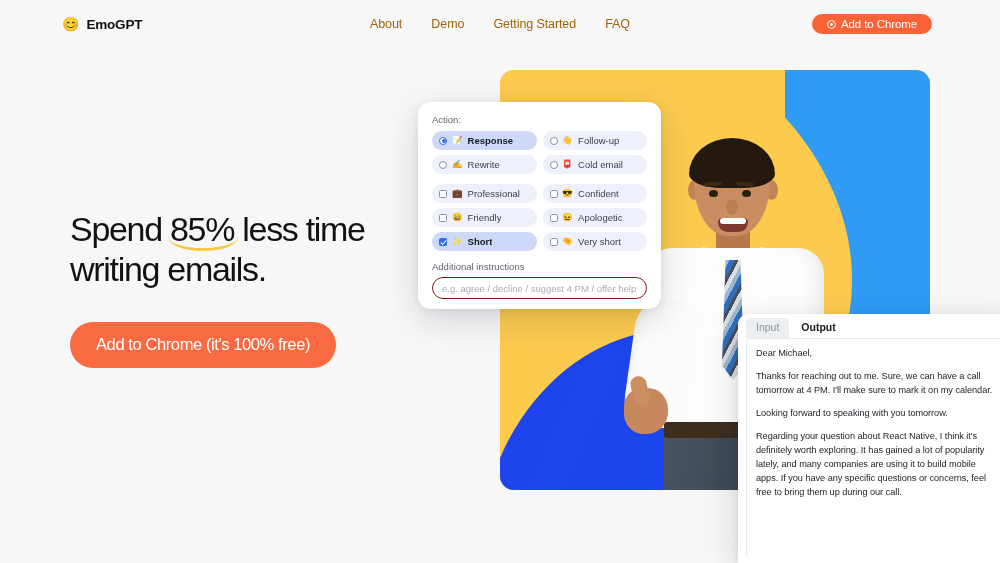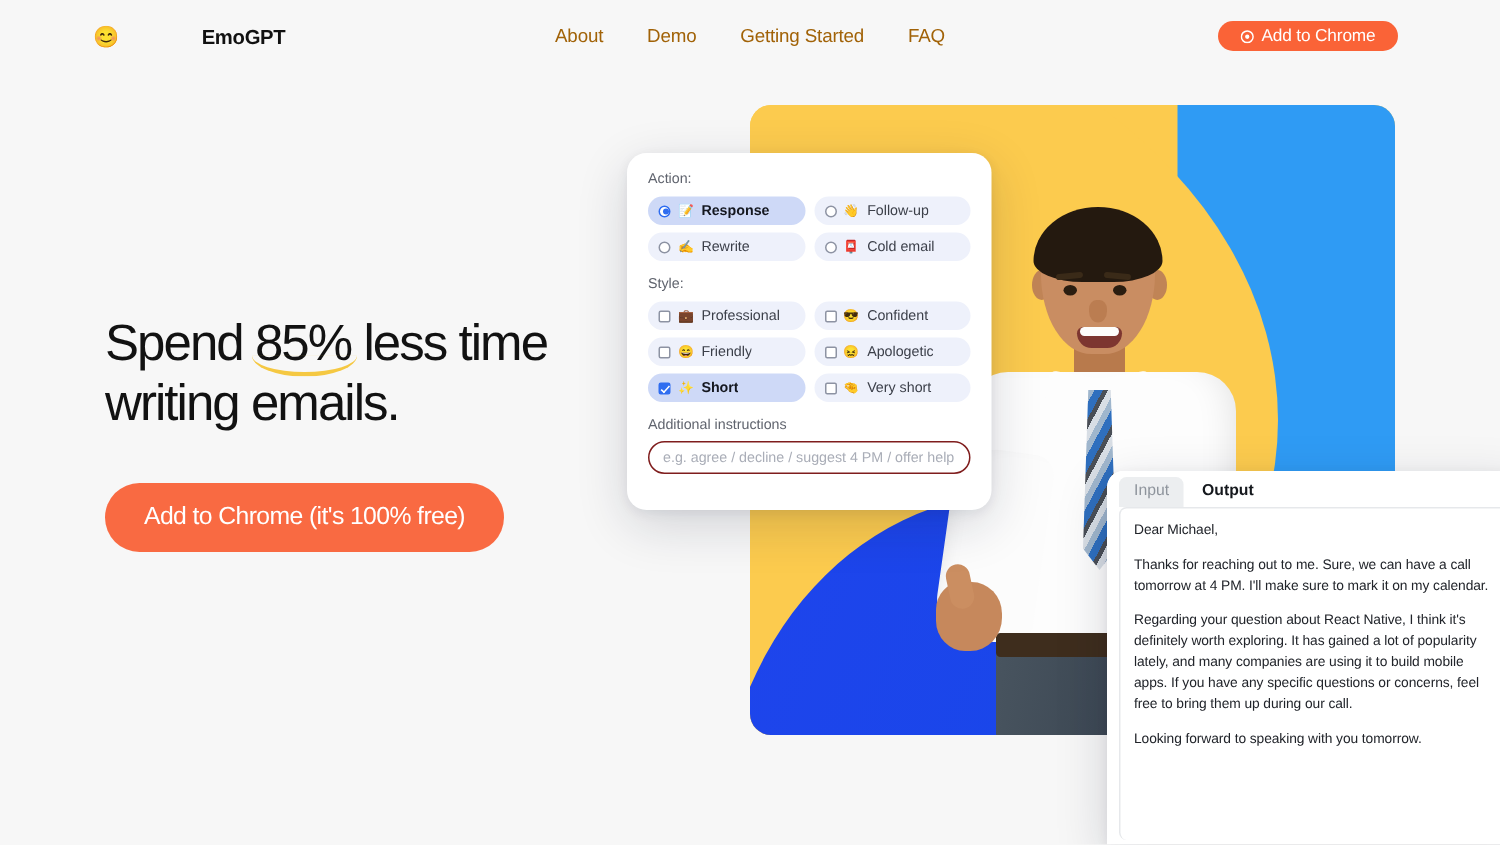--- a/index.html
+++ b/index.html
@@ -38,21 +38,20 @@
   }
   .brand-emoji {
     font-size: 14px;
     line-height: 1;
   }
   .brand-name {
     font-size: 13.5px;
     font-weight: 700;
     letter-spacing: -0.2px;
     color: #111;
-    margin-left: 48px;
   }
 
   .main-nav {
     position: absolute;
     left: 0; right: 0;
     margin: 0 auto;
     width: 260px;
     display: flex;
     justify-content: space-between;
     align-items: center;
@@ -356,21 +355,21 @@
     border-radius: 4px;
     z-index: 5;
   }
 
   
   .options-panel {
     position: absolute;
     left: 418px;
     top: 102px;
     width: 243px;
-    padding: 12px 14px 24px 14px;
+    padding: 12px 14px 10px 14px;
     background: #fff;
     border-radius: 13px;
     box-shadow: 0 10px 34px rgba(20,25,50,.16), 0 2px 8px rgba(20,25,50,.07);
     z-index: 50;
   }
   .opt-group-label {
     font-size: 9.5px;
     color: #60646e;
     margin-bottom: 6px;
     letter-spacing: 0;
@@ -609,21 +608,20 @@
       <span class="opt-emoji">✍️</span>
       <span class="opt-text">Rewrite</span>
     </div>
     <div class="opt-pill">
       <span class="ctrl-radio"></span>
       <span class="opt-emoji">📮</span>
       <span class="opt-text">Cold email</span>
     </div>
   </div>
 
-  <div class="opt-group-label">Style:</div>
 
   <div class="opt-grid">
     <div class="opt-pill">
       <span class="ctrl-check"></span>
       <span class="opt-emoji">💼</span>
       <span class="opt-text">Professional</span>
     </div>
     <div class="opt-pill">
       <span class="ctrl-check"></span>
       <span class="opt-emoji">😎</span>
@@ -659,17 +657,17 @@
 <div class="output-panel">
 
   <div class="output-tabs">
     <div class="out-tab inactive">Input</div>
     <div class="out-tab active">Output</div>
   </div>
 
   <div class="output-body">
     <p>Dear Michael,</p>
     <p>Thanks for reaching out to me. Sure, we can have a call tomorrow at 4 PM. I'll make sure to mark it on my calendar.</p>
+    <p>Looking forward to speaking with you tomorrow.</p>
     <p>Regarding your question about React Native, I think it's definitely worth exploring. It has gained a lot of popularity lately, and many companies are using it to build mobile apps. If you have any specific questions or concerns, feel free to bring them up during our call.</p>
-    <p>Looking forward to speaking with you tomorrow.</p>
   </div>
 
 </div>
 
 </body></html>

